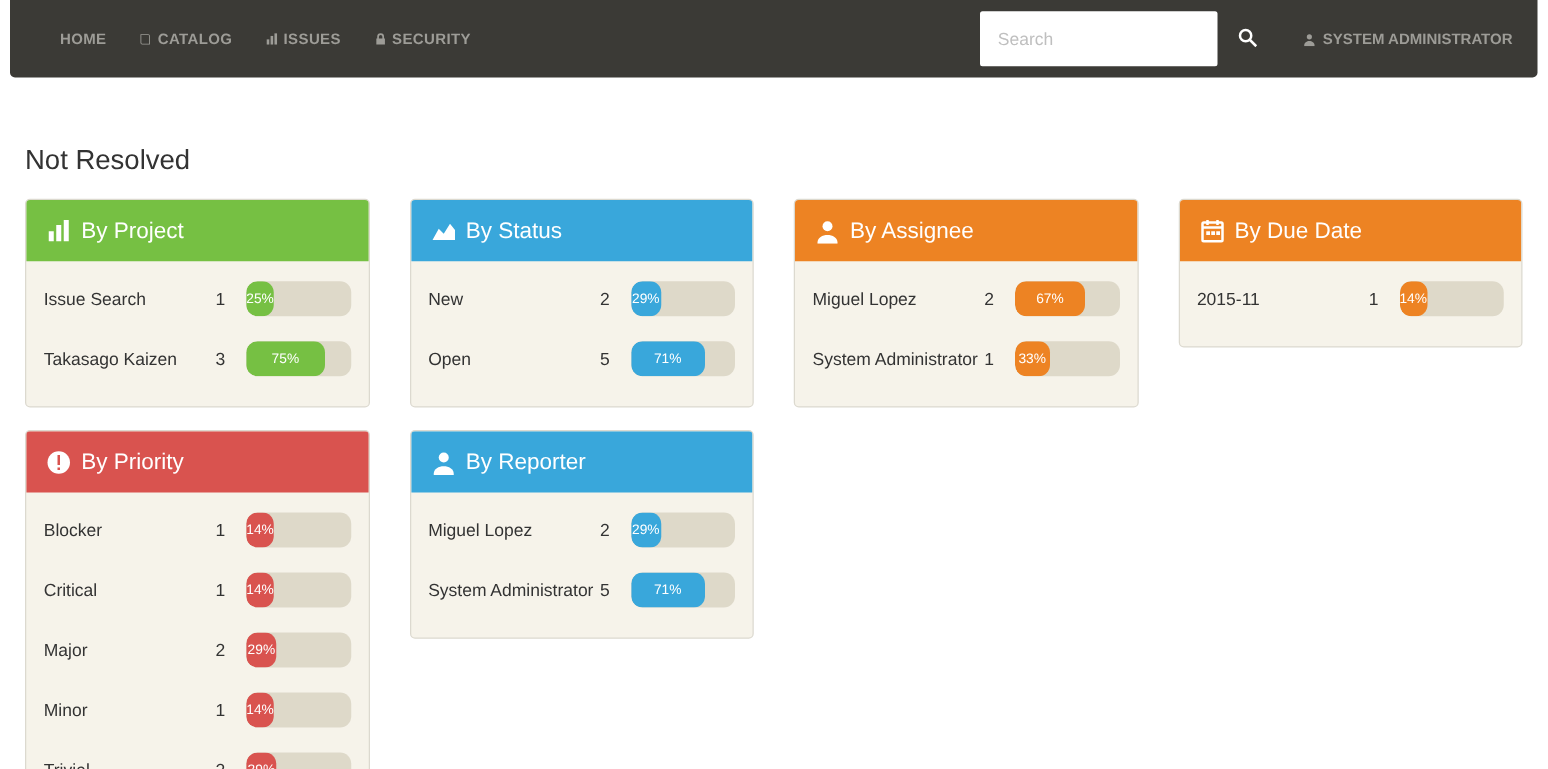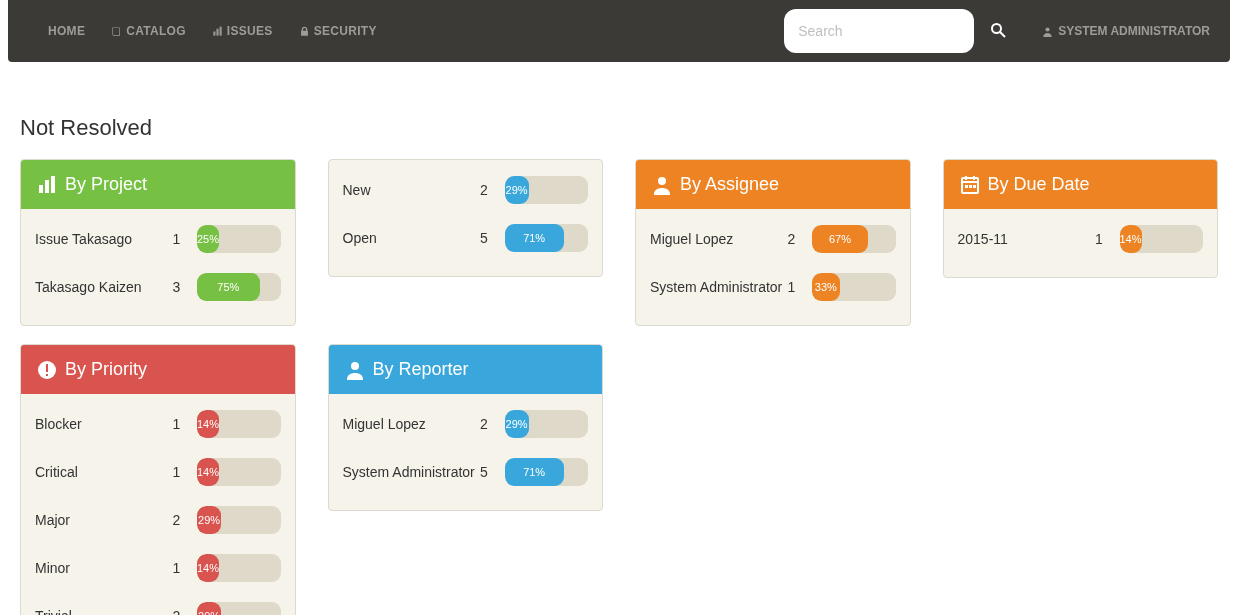--- a/index.html
+++ b/index.html
@@ -26,21 +26,21 @@
     letter-spacing: 0.3px;
     cursor: pointer;
     display: flex;
     align-items: center;
     gap: 4px;
   }
   .nav-spacer { flex: 1; }
   .search-box {
     background: #fff;
     border: none;
-    border-radius: 12px;
+    border-radius: 2px;
     height: 44px;
     width: 190px;
     padding: 0 14px;
     font-size: 14px;
     color: #555;
   }
   .search-box::placeholder { color: #bfbfbf; }
   .search-btn {
     background: transparent;
     border: none;
@@ -187,40 +187,46 @@
         <div class="panel-head bg-green">
           <svg class="ico-lg" viewBox="0 0 20 20">
             <rect x="2" y="10" width="4" height="8"></rect>
             <rect x="8" y="5" width="4" height="13"></rect>
             <rect x="14" y="1" width="4" height="17"></rect>
           </svg> 
           <span>By Project</span>
         </div>
         <div class="panel-body">
           <div class="row">
-            <div class="label">Issue Takasago</div>
+            <div class="label">Issue Search</div>
             <div class="count">1</div>
             <div class="bar-wrap">
               <div class="bar green" style="width: 25%;">
                 <span>25%</span>
               </div>
             </div>
           </div>
           <div class="row">
             <div class="label">Takasago Kaizen</div>
             <div class="count">3</div>
             <div class="bar-wrap">
               <div class="bar green" style="width: 75%;">
                 <span>75%</span>
               </div>
             </div>
           </div>
         </div>
       </div>
       <div class="panel">
+        <div class="panel-head bg-blue">
+          <svg class="ico-lg" viewBox="0 0 20 20">
+            <path d="M1 17 L6 8 L10 12 L15 4 L19 9 V17 Z"></path>
+          </svg> 
+          <span>By Status</span>
+        </div>
         <div class="panel-body">
           <div class="row">
             <div class="label">New</div>
             <div class="count">2</div>
             <div class="bar-wrap">
               <div class="bar blue" style="width: 29%;">
                 <span>29%</span>
               </div>
             </div>
           </div>

